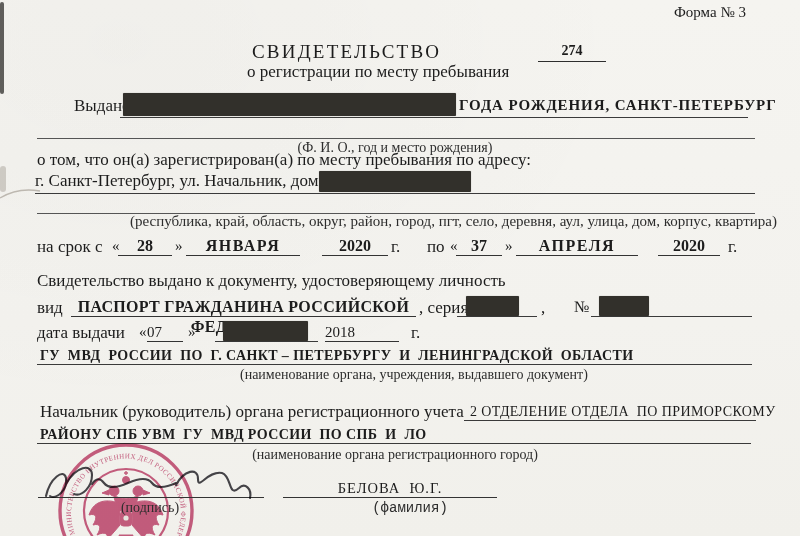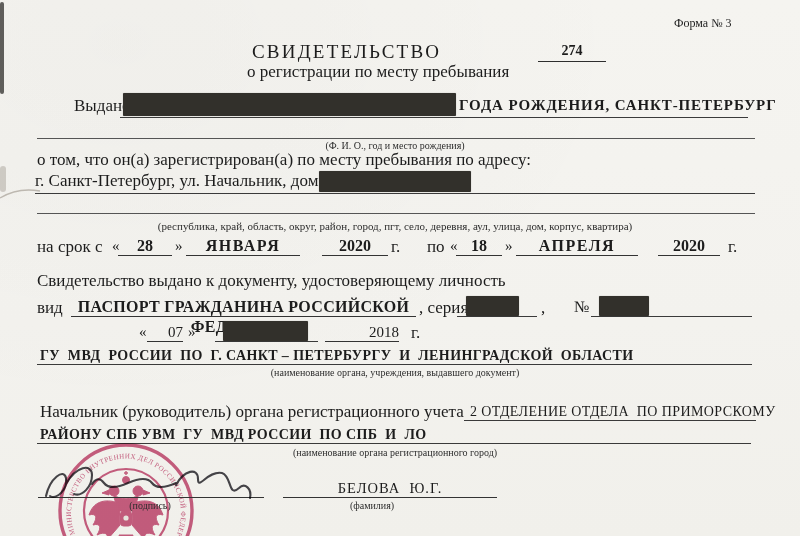--- a/index.html
+++ b/index.html
@@ -6,76 +6,76 @@
   .page{
     position:relative;width:800px;height:536px;overflow:hidden;
     background:
       radial-gradient(ellipse at 15% 8%, rgba(0,0,0,0.02), transparent 55%),
       linear-gradient(180deg,#f5f4f0 0%,#f3f2ee 60%,#f1f0eb 100%);
     font-family:"Liberation Serif","DejaVu Serif",serif;
     color:#1c1c1c;
   }
   .abs{position:absolute;}
   .lbl{font-size:17px;white-space:pre;}
-  .small-cap{font-size:10px;color:#2d2d2d;text-align:center;white-space:nowrap;}
+  .small-cap{font-size:14px;color:#2d2d2d;text-align:center;white-space:nowrap;}
   .rule{border-bottom:1.4px solid #3a3a3a;}
   .thin-rule{border-bottom:1px solid #555;}
   .redact{background:#32302b;border-radius:1px;box-shadow:0 0 1px rgba(0,0,0,.4);}
   .b-val{font-weight:bold;font-size:14px;white-space:pre;letter-spacing:.4px;}
   .t-val{font-weight:bold;font-size:16px;text-align:center;border-bottom:1.4px solid #333;height:19px;line-height:20px;}
-  .t-num{font-weight:normal;font-size:15px;text-align:right;border-bottom:1.4px solid #333;height:19px;line-height:20px;}
+  .t-num{font-weight:normal;font-size:15px;text-align:left;border-bottom:1.4px solid #333;height:19px;line-height:20px;}
   .quote{font-size:15px;color:#222;}
   .stamp-svg{mix-blend-mode:multiply;opacity:.92;}
   .sig-svg{mix-blend-mode:multiply;}
 </style>
 </head>
 <body>
 
 <div class="page">
 
   <div class="abs" style="left:0;top:2px;width:4px;height:92px;background:#2e2c29;opacity:.75;border-radius:2px;"></div>
   <div class="abs" style="left:0;top:166px;width:6px;height:26px;background:#a19c93;opacity:.45;border-radius:3px;"></div>
   <svg class="abs" style="left:0;top:182px;" width="42" height="22" viewBox="0 0 42 22">
     <path d="M0,16 Q18,5 40,9" stroke="#bdb8b0" stroke-width="1.4" fill="none"></path>
   </svg>
 
-  <div class="abs" style="left:674px;top:16px;font-size:12px;">Форма № 3</div>
+  <div class="abs" style="left:674px;top:4px;font-size:15px;">Форма № 3</div>
 
   <div class="abs" style="left:252px;top:41px;font-size:19px;letter-spacing:2.2px;">СВИДЕТЕЛЬСТВО</div>
   <div class="abs" style="left:538px;top:43px;width:68px;text-align:center;font-size:14px;font-weight:600;border-bottom:1.4px solid #2e2e2e;padding-bottom:2px;">274</div>
   <div class="abs" style="left:247px;top:62px;font-size:17px;">о регистрации по месту пребывания</div>
 
   <div class="abs lbl" style="left:74px;top:96px;">Выдано</div>
   <div class="abs rule" style="left:120px;top:94px;width:628px;height:23px;"></div>
   <div class="abs redact" style="left:123px;top:93px;width:333px;height:23px;"></div>
   <div class="abs b-val" style="left:459px;top:97px;font-size:15px;letter-spacing:.9px;">ГОДА РОЖДЕНИЯ, САНКТ-ПЕТЕРБУРГ</div>
 
   <div class="abs thin-rule" style="left:37px;top:115px;width:718px;height:23px;"></div>
   <div class="abs small-cap" style="left:240px;top:140px;width:310px;">(Ф. И. О., год и место рождения)</div>
 
   <div class="abs lbl" style="left:37px;top:150px;">о том, что он(а) зарегистрирован(а) по месту пребывания по адресу:</div>
 
   <div class="abs rule" style="left:35px;top:170px;width:720px;height:23px;"></div>
   <div class="abs lbl" style="left:35px;top:171px;">г. Санкт-Петербург, ул. Начальник, дом</div>
   <div class="abs redact" style="left:319px;top:171px;width:152px;height:21px;"></div>
 
   <div class="abs thin-rule" style="left:37px;top:191px;width:718px;height:22px;"></div>
-  <div class="abs small-cap" style="left:130px;top:220px;width:530px;font-size:11px;">(республика, край, область, округ, район, город, пгт, село, деревня, аул, улица, дом, корпус, квартира)</div>
+  <div class="abs small-cap" style="left:130px;top:213px;width:530px;font-size:15px;">(республика, край, область, округ, район, город, пгт, село, деревня, аул, улица, дом, корпус, квартира)</div>
 
   <div class="abs" style="left:0;top:237px;width:800px;height:22px;">
     <span class="abs lbl" style="left:37px;top:0;">на срок с</span>
     <span class="abs quote" style="left:112px;top:1px;">«</span>
     <span class="abs t-val" style="left:118px;top:-1px;width:54px;">28</span>
     <span class="abs quote" style="left:175px;top:1px;">»</span>
     <span class="abs t-val" style="left:186px;top:-1px;width:114px;letter-spacing:1.5px;">ЯНВАРЯ</span>
     <span class="abs t-val" style="left:322px;top:-1px;width:66px;">2020</span>
     <span class="abs lbl" style="left:391px;top:0;">г.</span>
     <span class="abs lbl" style="left:427px;top:0;">по</span>
     <span class="abs quote" style="left:450px;top:1px;">«</span>
-    <span class="abs t-val" style="left:456px;top:-1px;width:46px;">18</span>
+    <span class="abs t-val" style="left:456px;top:-1px;width:46px;">37</span>
     <span class="abs quote" style="left:505px;top:1px;">»</span>
     <span class="abs t-val" style="left:516px;top:-1px;width:122px;letter-spacing:1.5px;">АПРЕЛЯ</span>
     <span class="abs t-val" style="left:658px;top:-1px;width:62px;">2020</span>
     <span class="abs lbl" style="left:728px;top:0;">г.</span>
   </div>
 
   <div class="abs lbl" style="left:37px;top:271px;">Свидетельство выдано к документу, удостоверяющему личность</div>
 
   <div class="abs" style="left:0;top:296px;width:800px;height:24px;">
     <span class="abs lbl" style="left:37px;top:2px;">вид</span>
@@ -83,20 +83,21 @@
     <span class="abs lbl" style="left:419px;top:2px;">, серия</span>
     <span class="abs rule" style="left:457px;top:1px;width:80px;height:19px;"></span>
     <span class="abs redact" style="left:466px;top:0;width:53px;height:20px;"></span>
     <span class="abs lbl" style="left:541px;top:2px;">,</span>
     <span class="abs lbl" style="left:574px;top:2px;font-size:16px;">№</span>
     <span class="abs rule" style="left:591px;top:1px;width:161px;height:19px;"></span>
     <span class="abs redact" style="left:599px;top:0;width:50px;height:20px;"></span>
   </div>
 
   <div class="abs" style="left:0;top:321px;width:800px;height:24px;">
+    <span class="abs lbl" style="left:37px;top:2px;">дата выдачи</span>
     <span class="abs quote" style="left:139px;top:3px;">«</span>
     <span class="abs t-num" style="left:147px;top:1px;width:36px;">07</span>
     <span class="abs quote" style="left:188px;top:3px;">»</span>
     <span class="abs rule" style="left:215px;top:1px;width:103px;height:19px;"></span>
     <span class="abs redact" style="left:223px;top:0;width:85px;height:20px;"></span>
     <span class="abs t-num" style="left:325px;top:1px;width:74px;">2018</span>
     <span class="abs lbl" style="left:411px;top:2px;">г.</span>
   </div>
 
   <div class="abs rule" style="left:37px;top:347px;width:715px;height:17px;"></div>
@@ -148,15 +149,15 @@
       <path d="M8,38 C12,20 26,10 28,20 C30,32 18,42 12,38"></path>
       <path d="M28,26 C38,8 54,5 54,17 C54,29 44,39 36,36"></path>
       <path d="M54,26 Q60,17 66,25 T90,25 T114,25 T138,25"></path>
       <path d="M138,27 C146,12 160,9 160,21 C160,33 170,12 184,15 C194,18 190,40 201,30 C207,24 214,31 212,40"></path>
     </g>
   </svg>
   <div class="abs small-cap" style="left:100px;top:500px;width:100px;">(подпись)</div>
 
   <div class="abs" style="left:283px;top:479px;width:214px;height:18px;border-bottom:1.2px solid #333;"></div>
   <div class="abs" style="left:283px;top:480px;width:214px;text-align:center;font-size:14.5px;letter-spacing:1px;white-space:pre;">БЕЛОВА  Ю.Г.</div>
-  <div class="abs small-cap" style="left:312px;top:500px;width:120px;">(фамилия)</div>
+  <div class="abs small-cap" style="left:350px;top:500px;width:120px;font-family:Liberation Mono, monospace;">(фамилия)</div>
 
 </div>
 
 </body></html>

